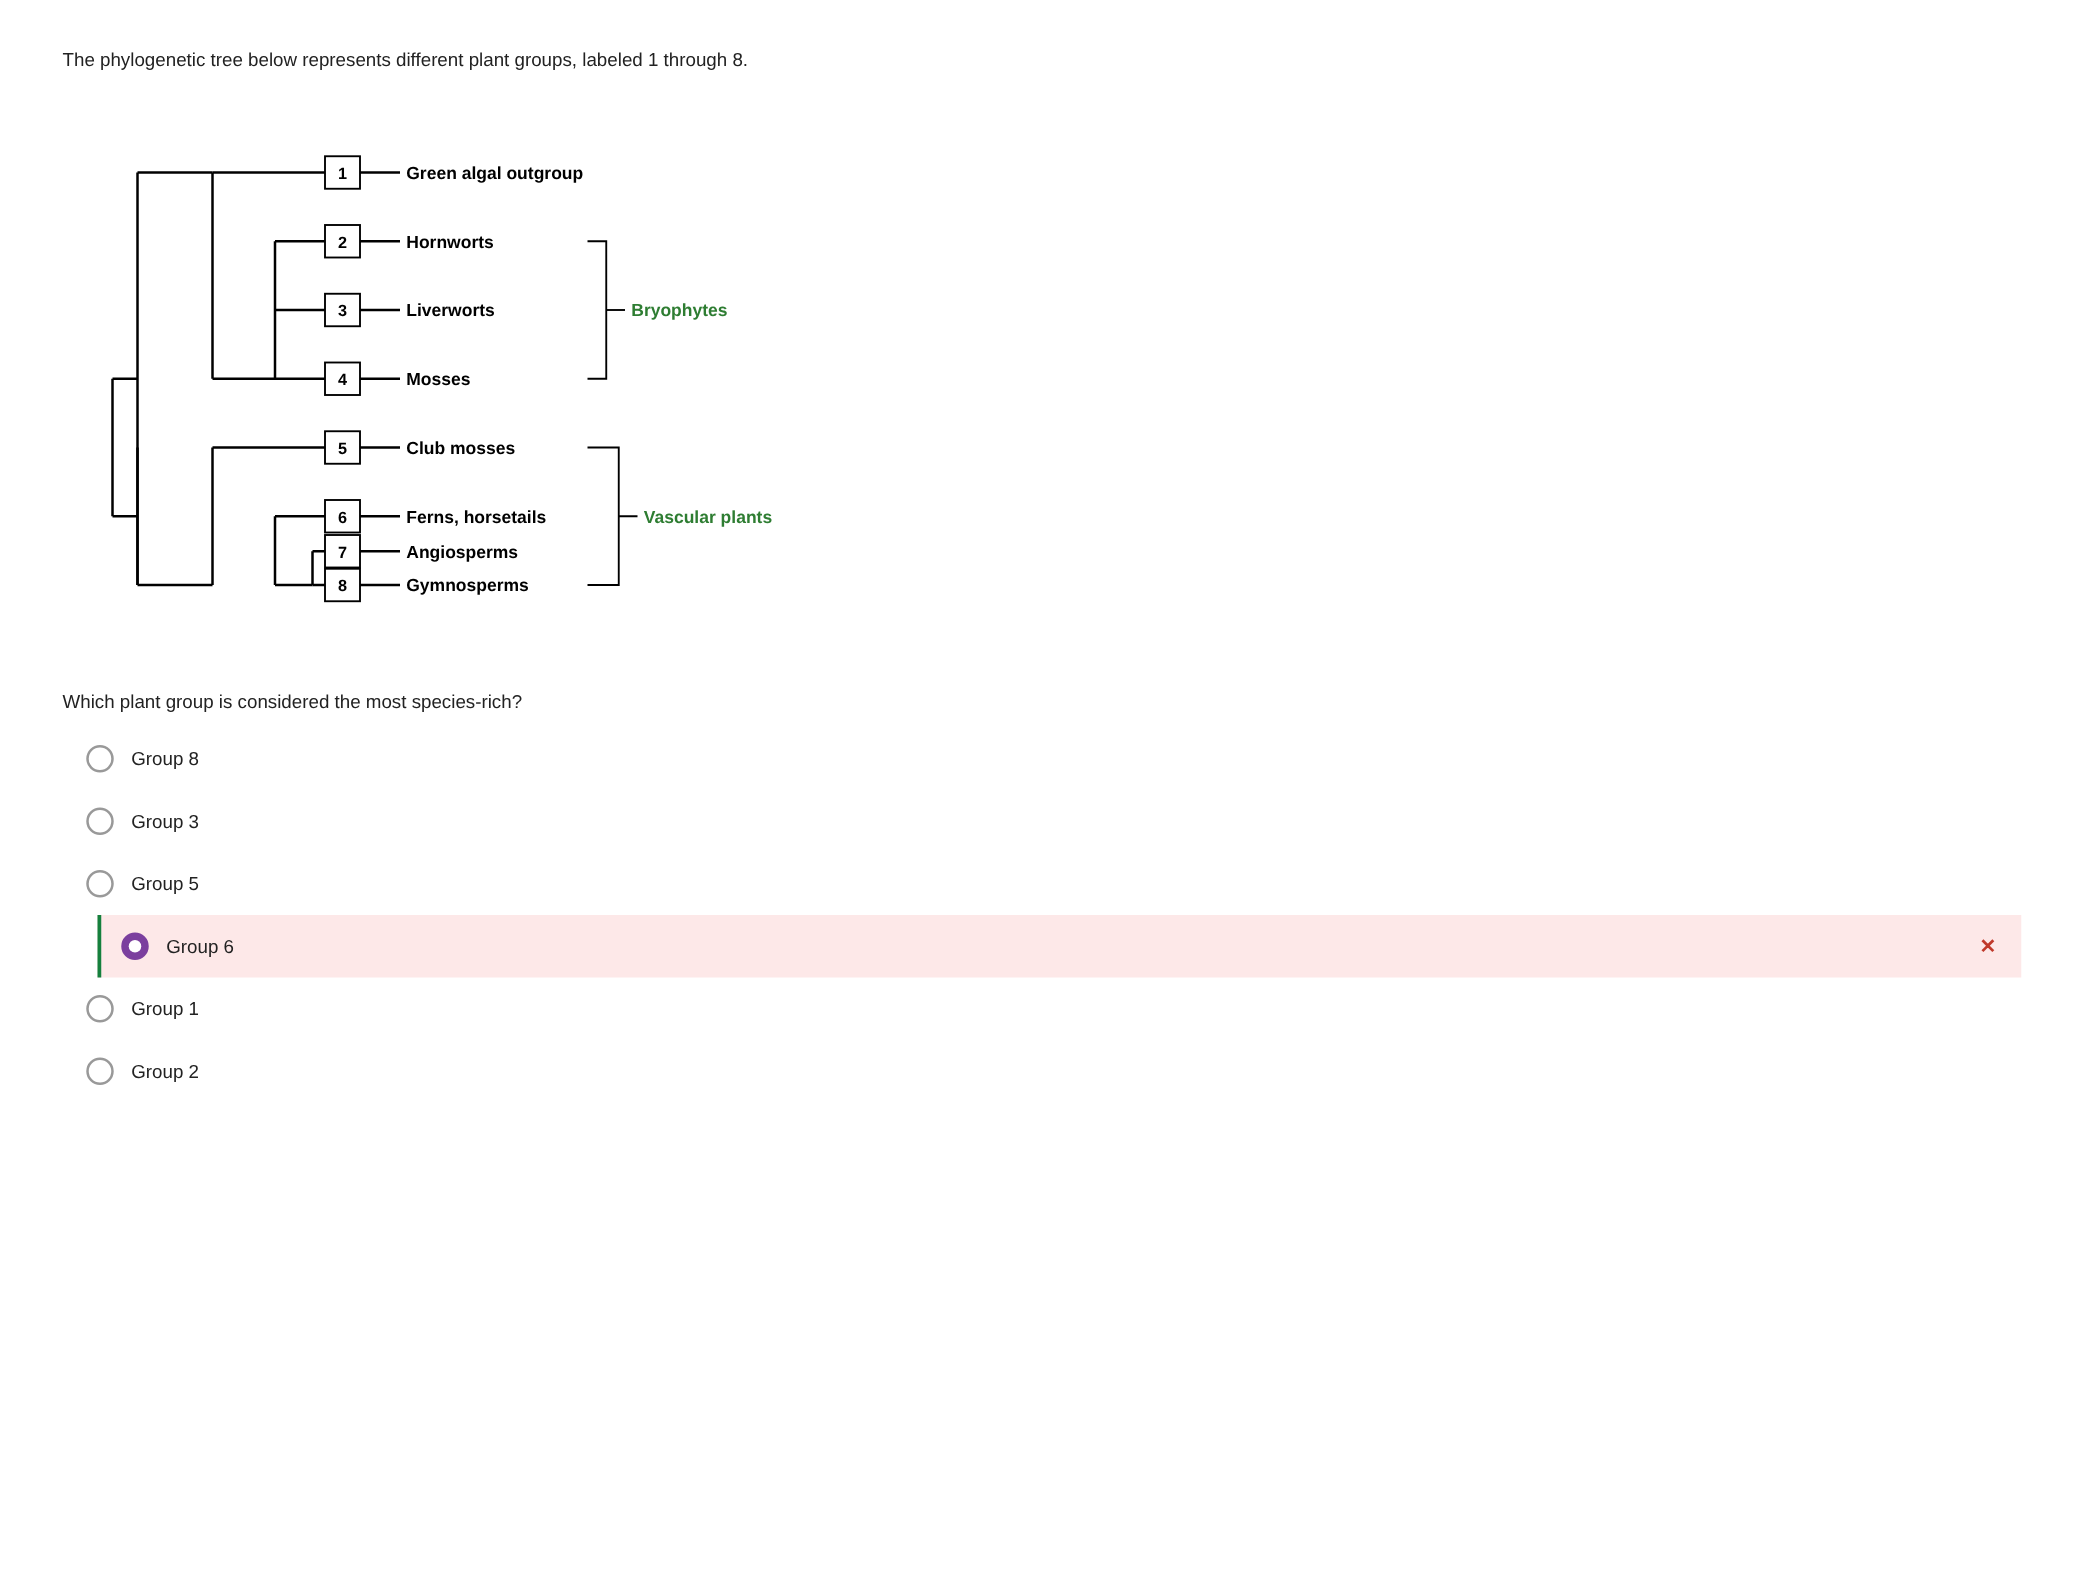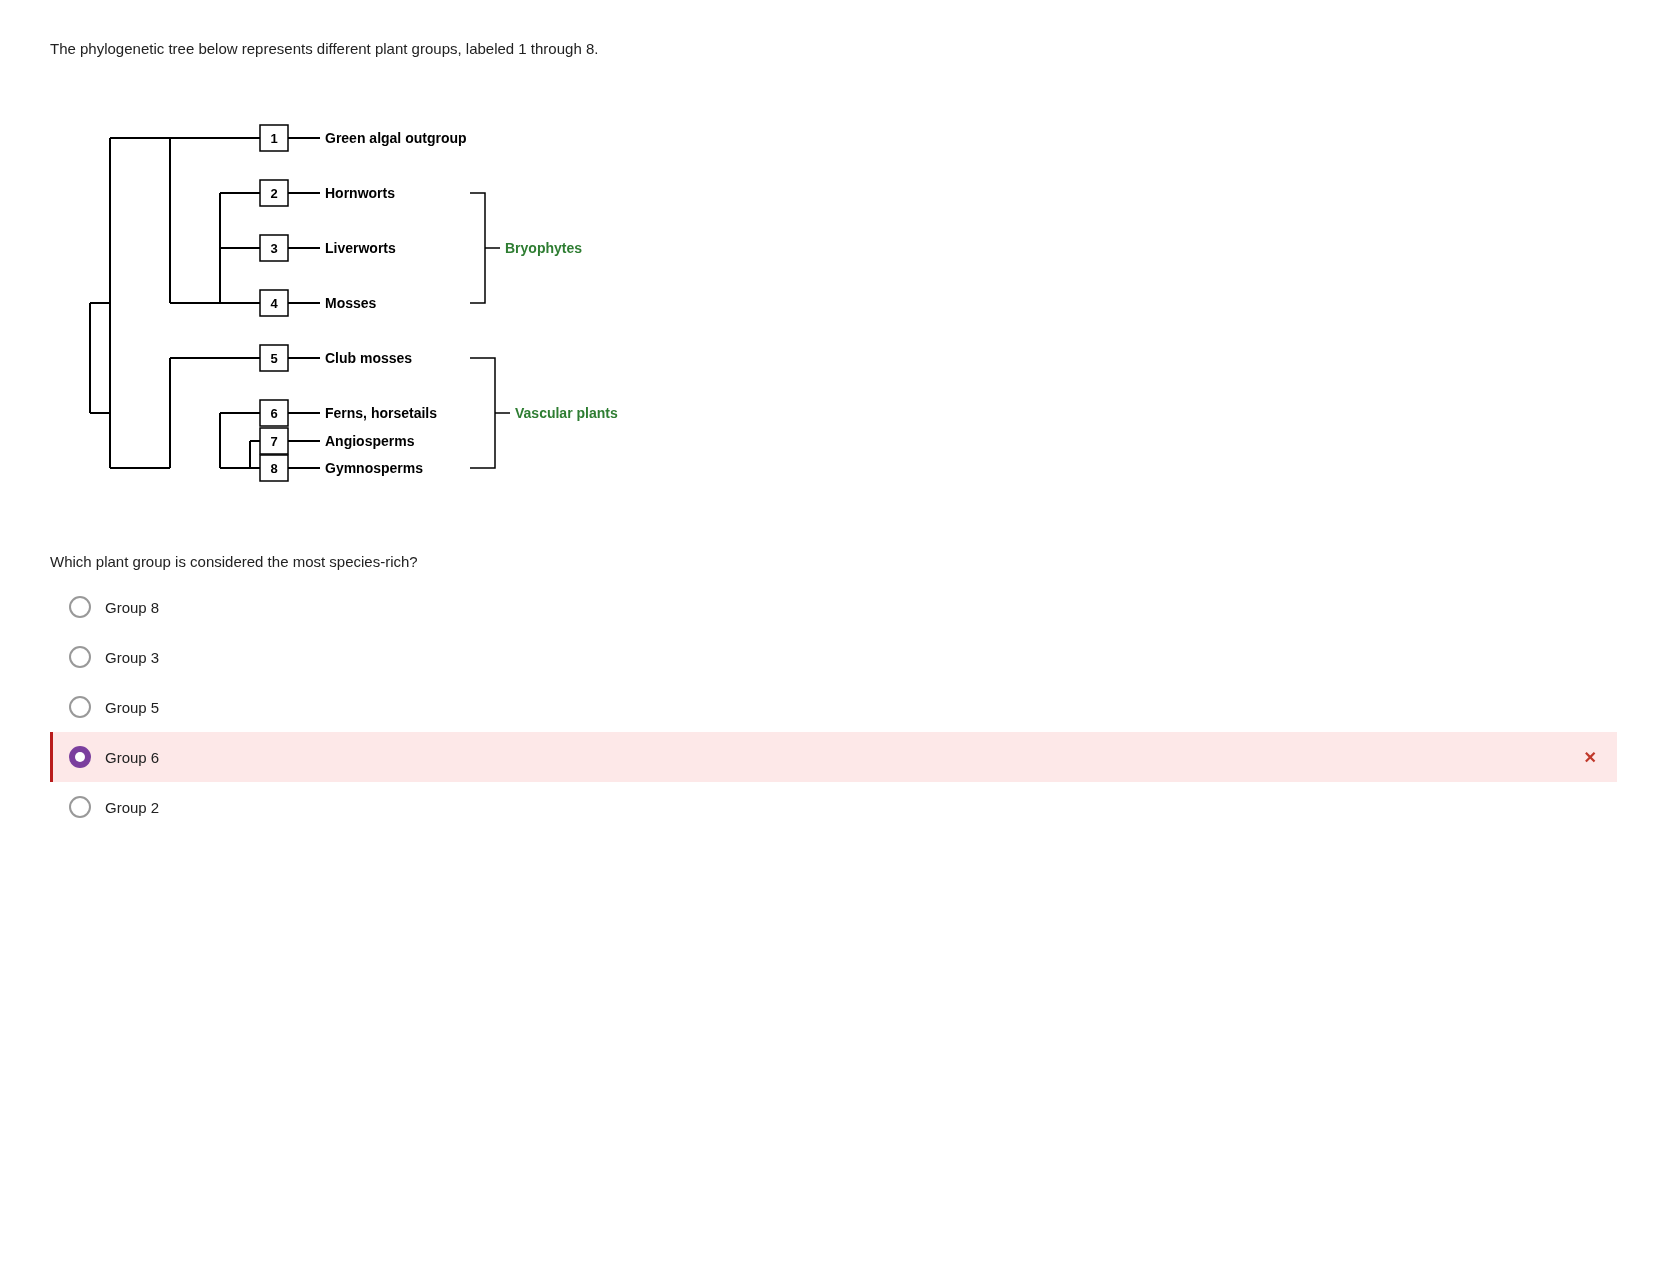--- a/index.html
+++ b/index.html
@@ -51,21 +51,22 @@
       display: flex;
       align-items: center;
       padding: 14px 16px;
       cursor: pointer;
       position: relative;
       border-left: 3px solid transparent;
     }
 
     .option-item.selected-wrong {
       background-color: #fde8e8;
-      border-left: 3px solid #b91c1c;
+      border-left: 3px solid #15803d;
+      margin-left: 28px;
     }
 
     .option-item .radio-circle {
       width: 22px;
       height: 22px;
       border-radius: 50%;
       border: 2px solid #999;
       margin-right: 14px;
       display: flex;
       align-items: center;
@@ -217,15 +218,19 @@
   </li>
   <li class="option-item selected-wrong">
     <div class="radio-circle">
       <div></div>
     </div>
     <span class="option-label">Group 6</span>
     <span class="wrong-icon">✕</span>
   </li>
   <li class="option-item">
     <div class="radio-circle"></div>
+    <span class="option-label">Group 1</span>
+  </li>
+  <li class="option-item">
+    <div class="radio-circle"></div>
     <span class="option-label">Group 2</span>
   </li>
 </ul>
 
 </body></html>

